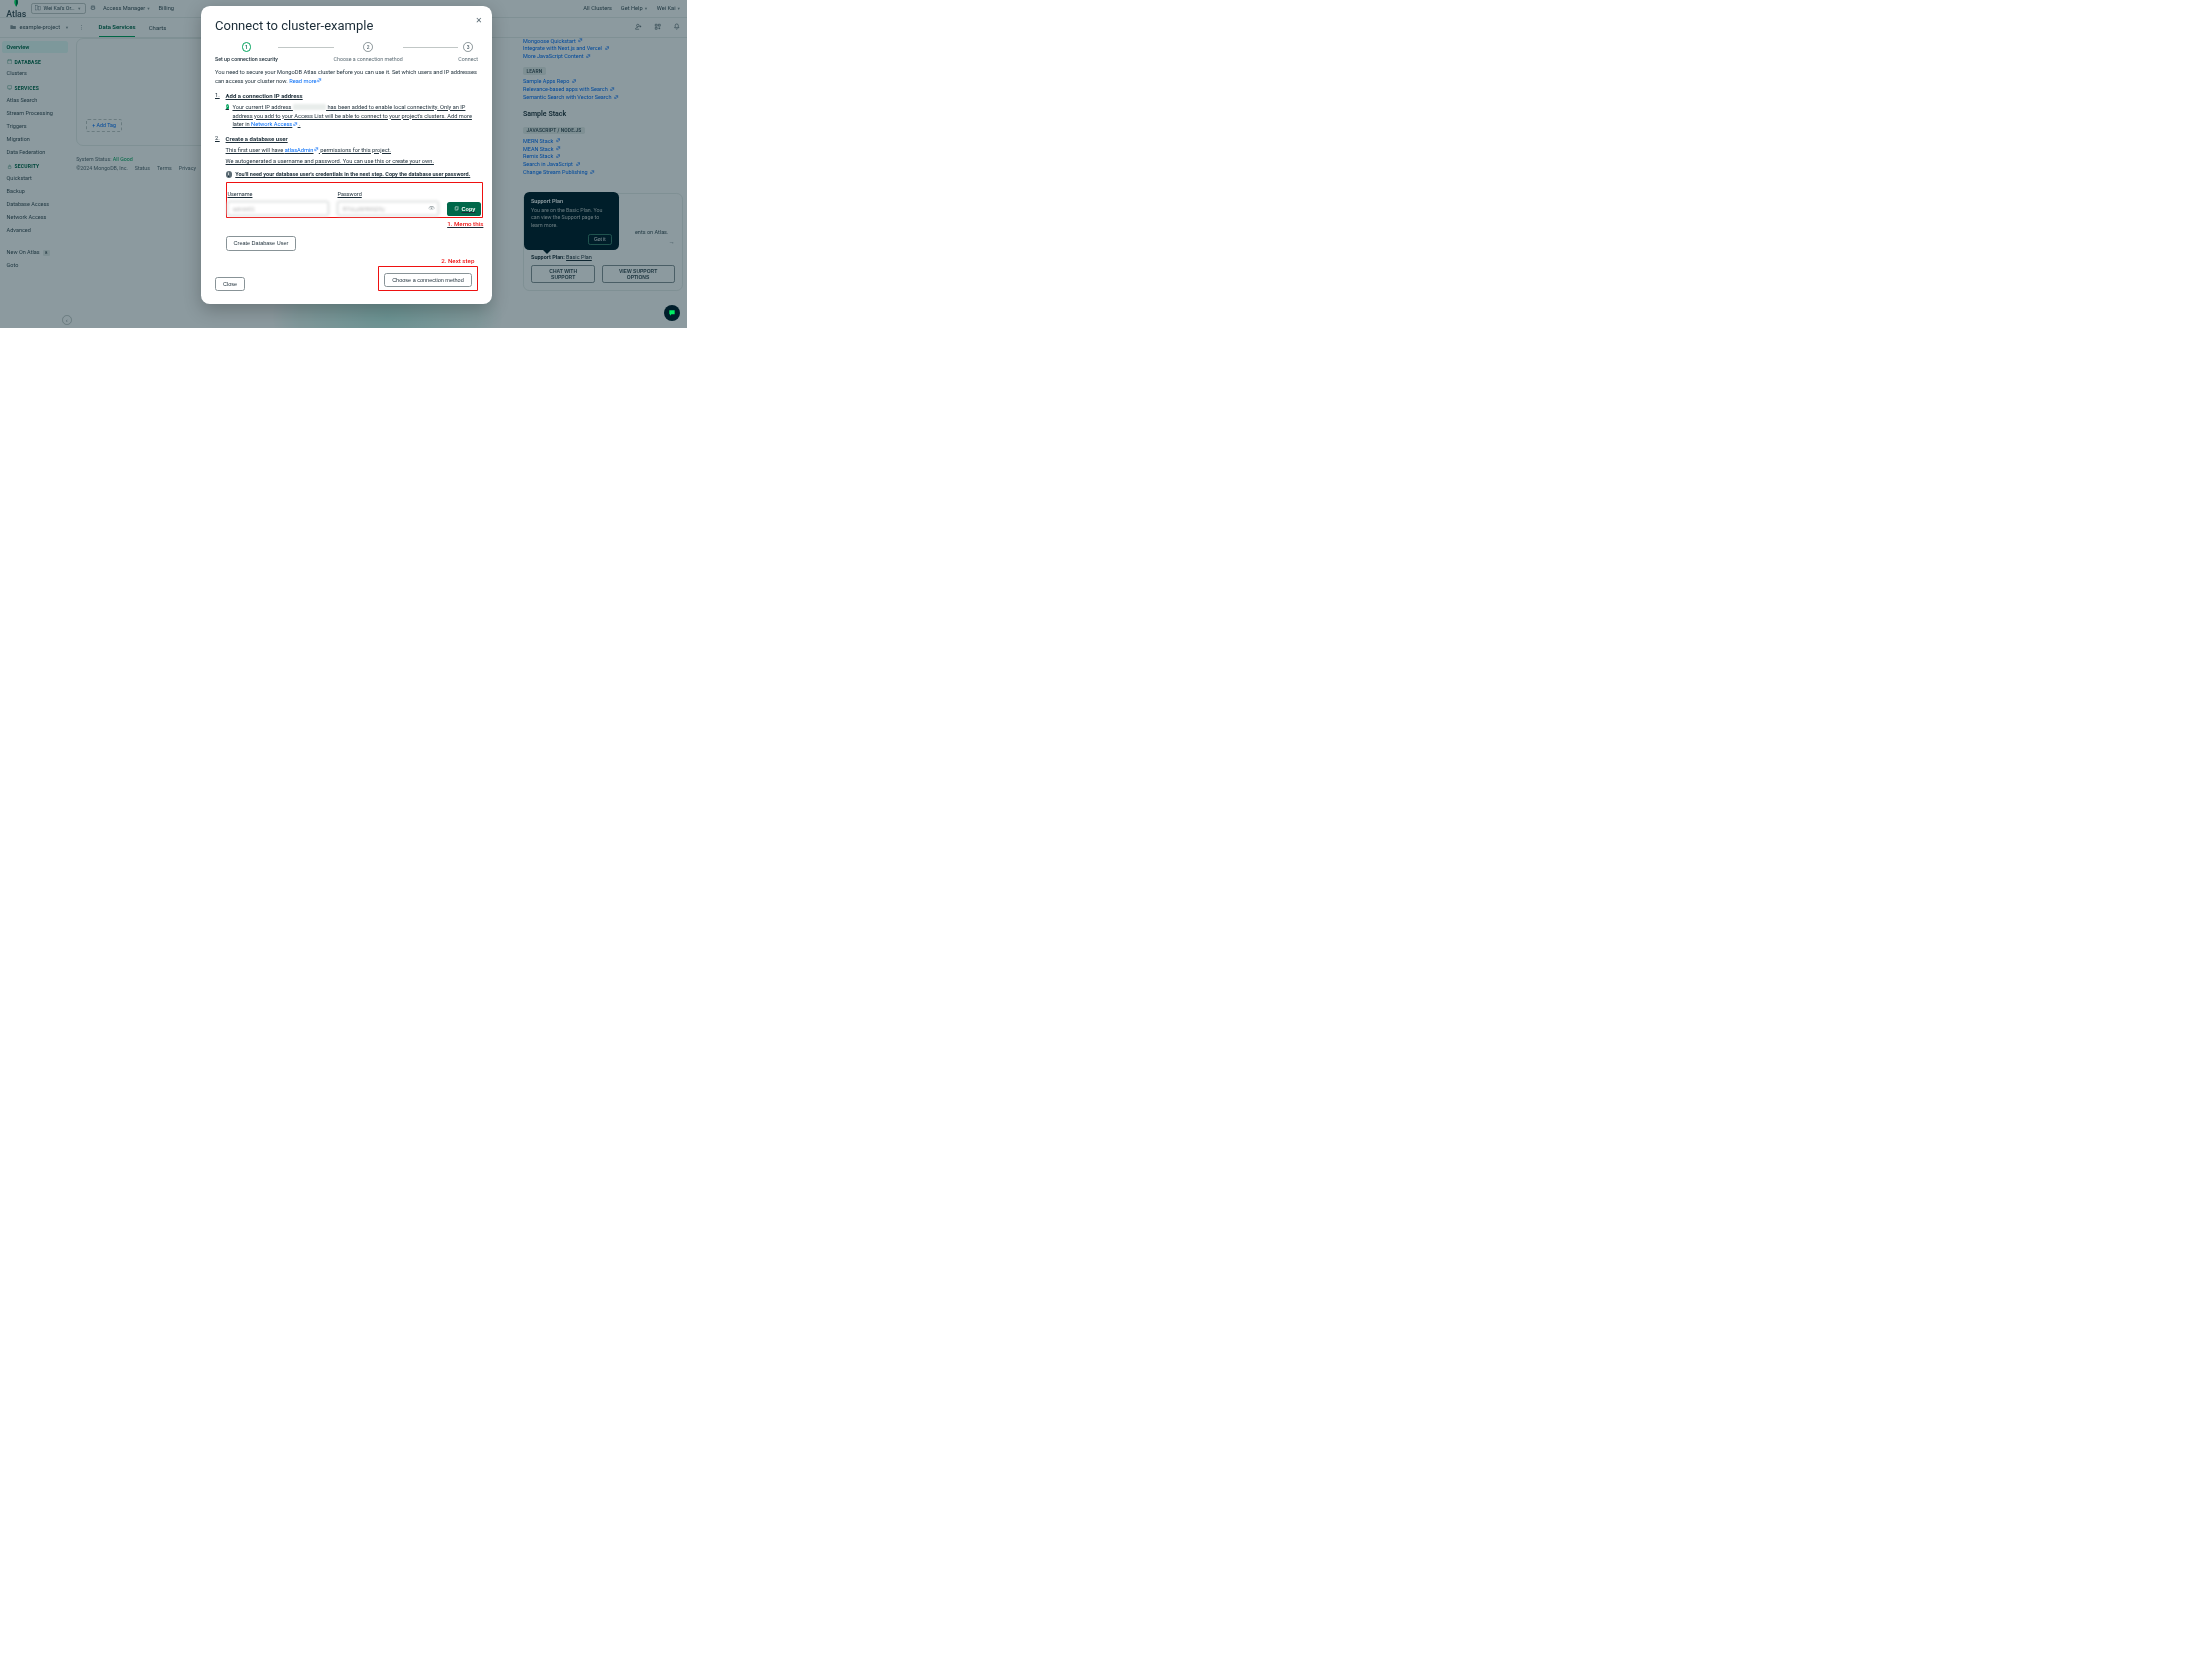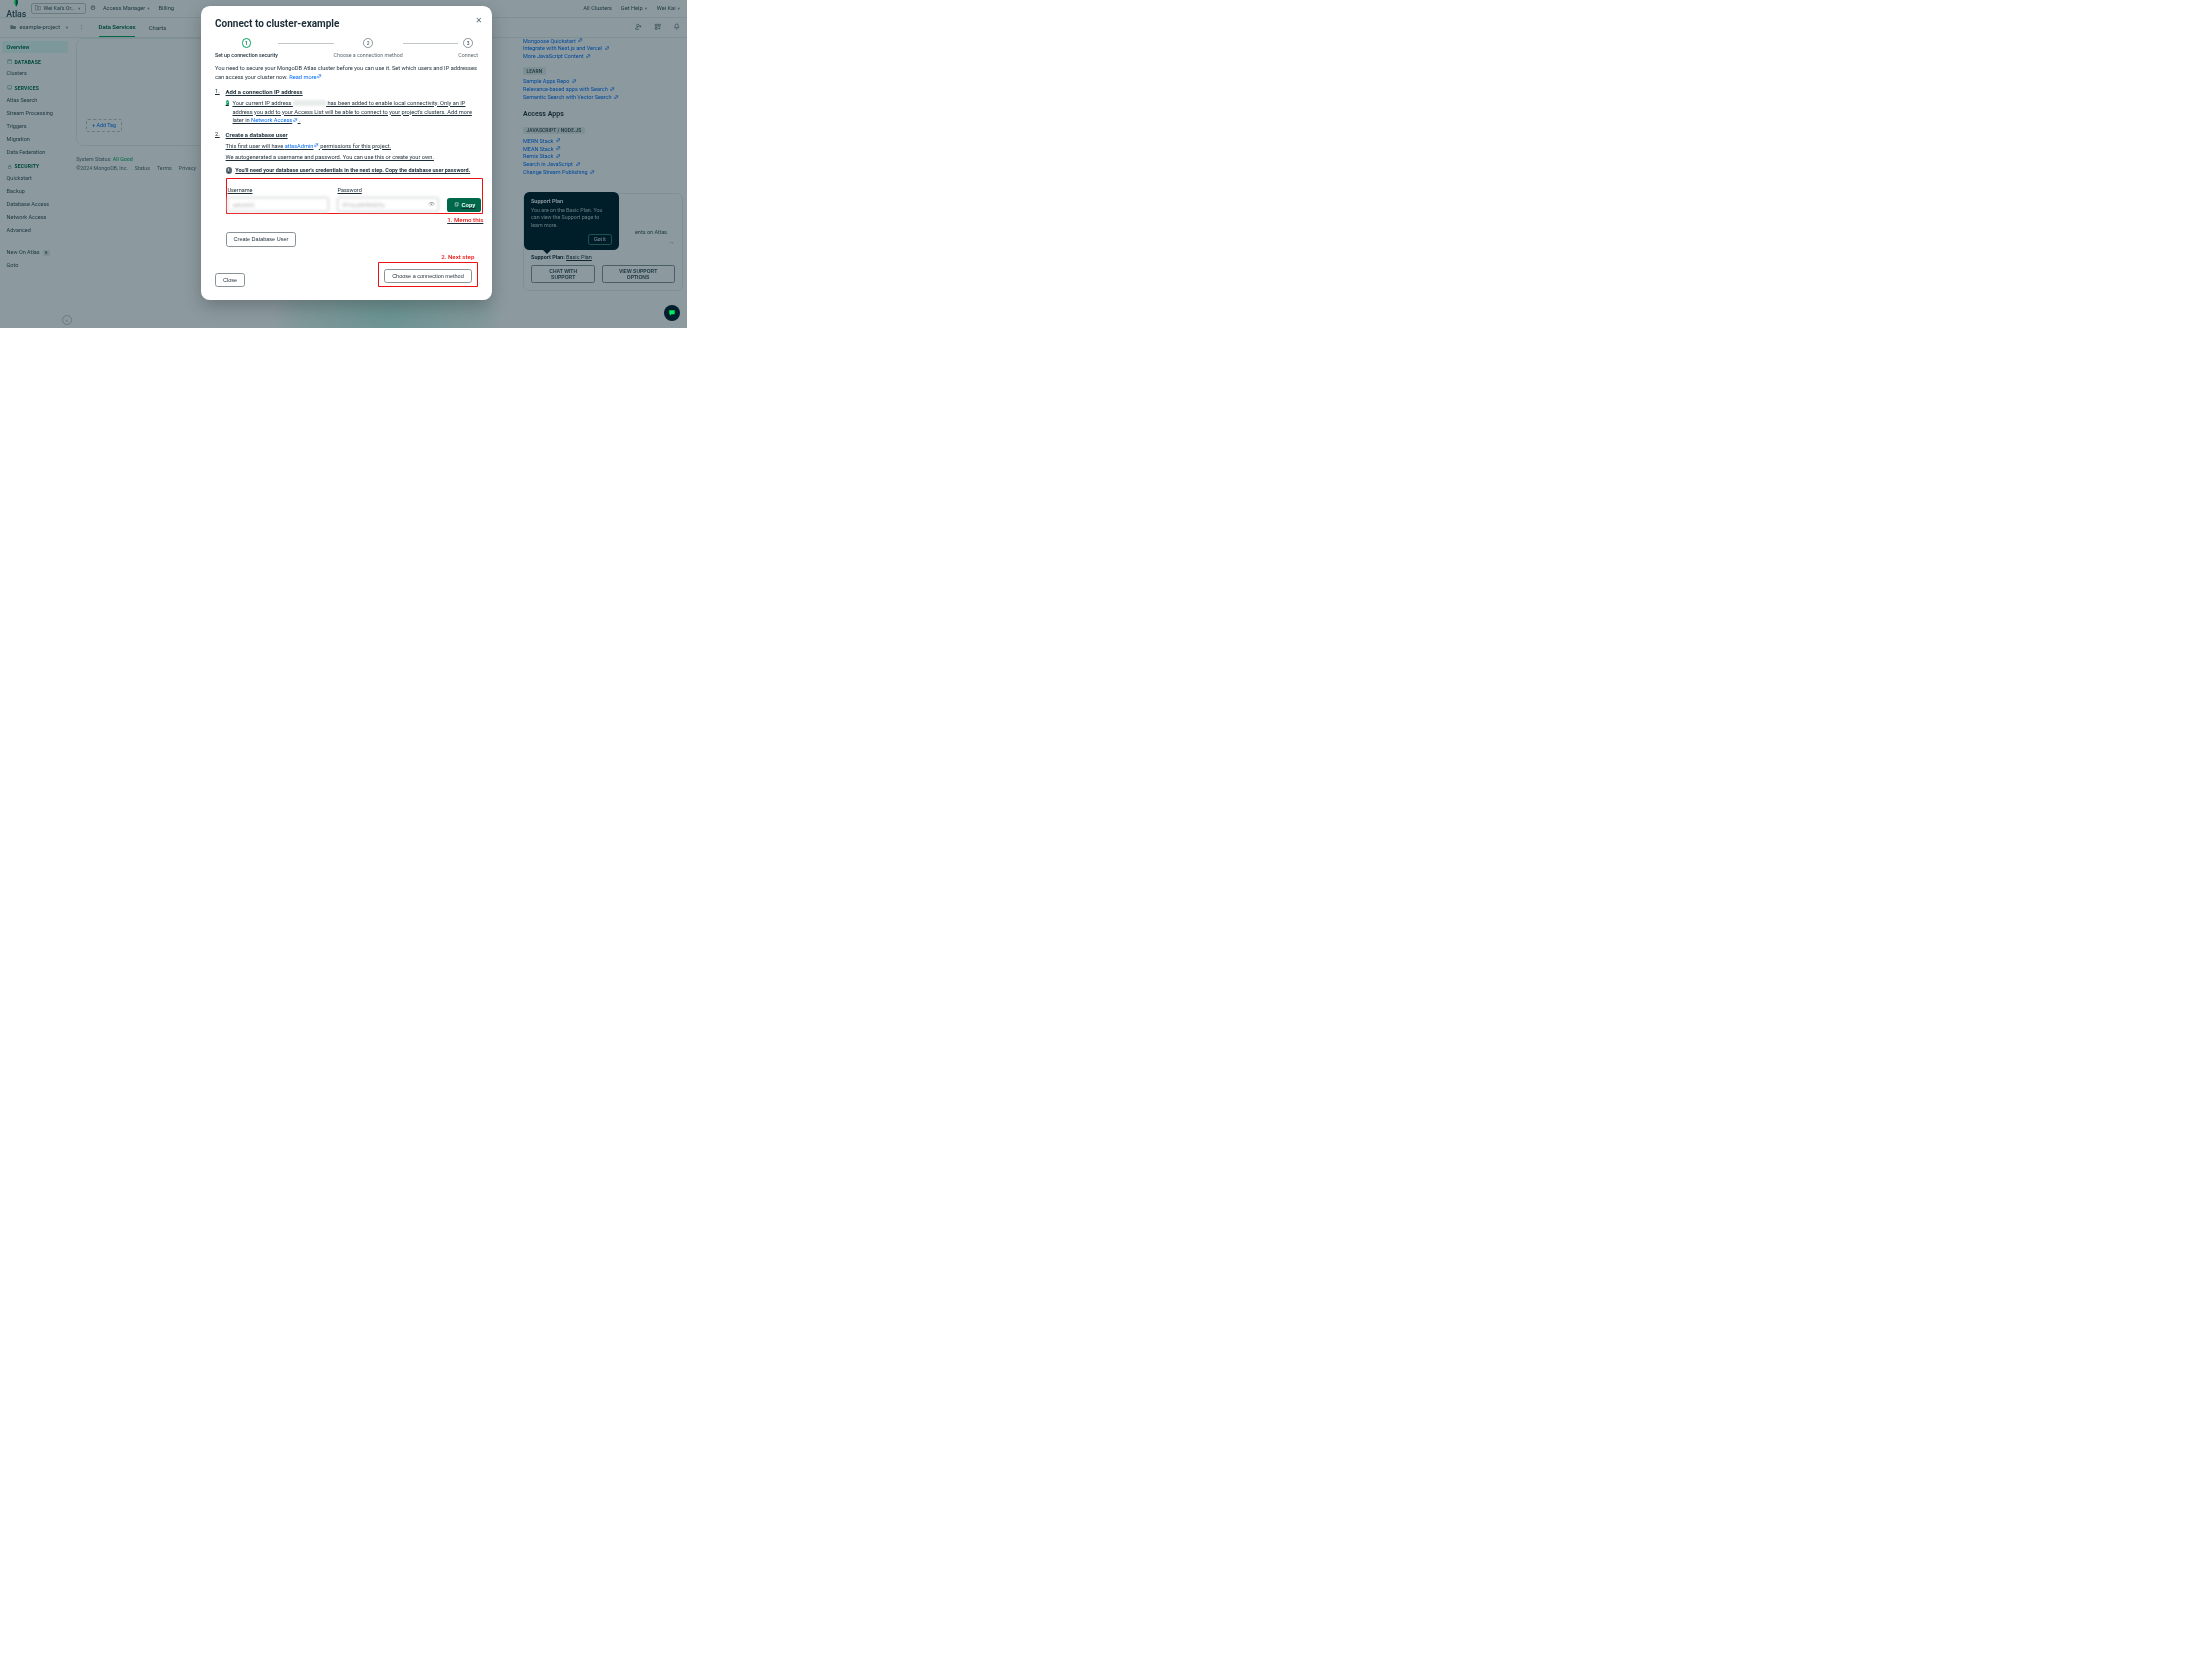--- a/index.html
+++ b/index.html
@@ -105,21 +105,21 @@
   .footer .status a { color:#00a35c; }
   .footer-row2 { margin-top:2.6px; display:flex; gap:7px; }
   
   .overlay { position:absolute; inset:0; background:rgba(0,30,43,.45); }
   .modal {
     position:absolute; left:201px; top:6.2px; width:291px;
     background:#fff; border-radius:8.8px; padding:11.5px 14px 12.3px;
     box-shadow:0 5.3px 17.6px rgba(0,0,0,.24);
   }
   .modal-close { position:absolute; right:9.7px; top:9.7px; font-size:8px; color:#5c6c75; cursor:pointer; }
-  .modal h2 { font-size:10px; font-weight:700; color:#1c2d38; }
+  .modal h2 { font-size:13px; font-weight:400; color:#1c2d38; }
   .stepper { display:flex; align-items:center; margin:9.7px 0 2.6px; }
   .step { display:flex; flex-direction:column; align-items:center; gap:3.5px; position:relative; }
   .step .circle { width:9.7px; height:9.7px; border-radius:50%; border:0.7px solid #00a35c; display:flex; align-items:center; justify-content:center; font-size:4.9px; color:#00684a; font-weight:600; background:#fff;}
   .step.inactive .circle { border-color:#889397; color:#5c6c75; }
   .step .label { font-size:5.3px; color:#1c2d38; white-space:nowrap; font-weight:500;}
   .step.inactive .label { color:#5c6c75; font-weight:400;}
   .stepline { flex:1; height:0.4px; background:#c1c7c6; margin-bottom:8.8px; }
   .modal-body { margin-top:6.2px; font-size:5.7px; color:#1c2d38; line-height:1.55;}
   .modal-body a { color:#016bf8; text-decoration:none; }
   .modal-ol { margin:5.3px 0 0 0; padding:0;text-decoration:underline; }
@@ -331,21 +331,21 @@
                 <path d="M4 2h6v6M10 2L4 8M2 5v5h5"></path>
               </svg></span>
           </a></div>
       <div><a>
             <span>Semantic Search with Vector Search</span>
             <span class="ext-icon"><svg viewBox="0 0 12 12">
                 <path d="M4 2h6v6M10 2L4 8M2 5v5h5"></path>
               </svg></span>
           </a></div>
     </div>
-    <h3>Access Apps</h3>
+    <h3>Sample Stack</h3>
     <span class="section-label">JAVASCRIPT / NODE.JS</span>
     <div class="link-list">
       <div><a>
             <span>MERN Stack</span>
             <span class="ext-icon"><svg viewBox="0 0 12 12">
                 <path d="M4 2h6v6M10 2L4 8M2 5v5h5"></path>
               </svg></span>
           </a></div>
       <div><a>
             <span>MEAN Stack</span>

